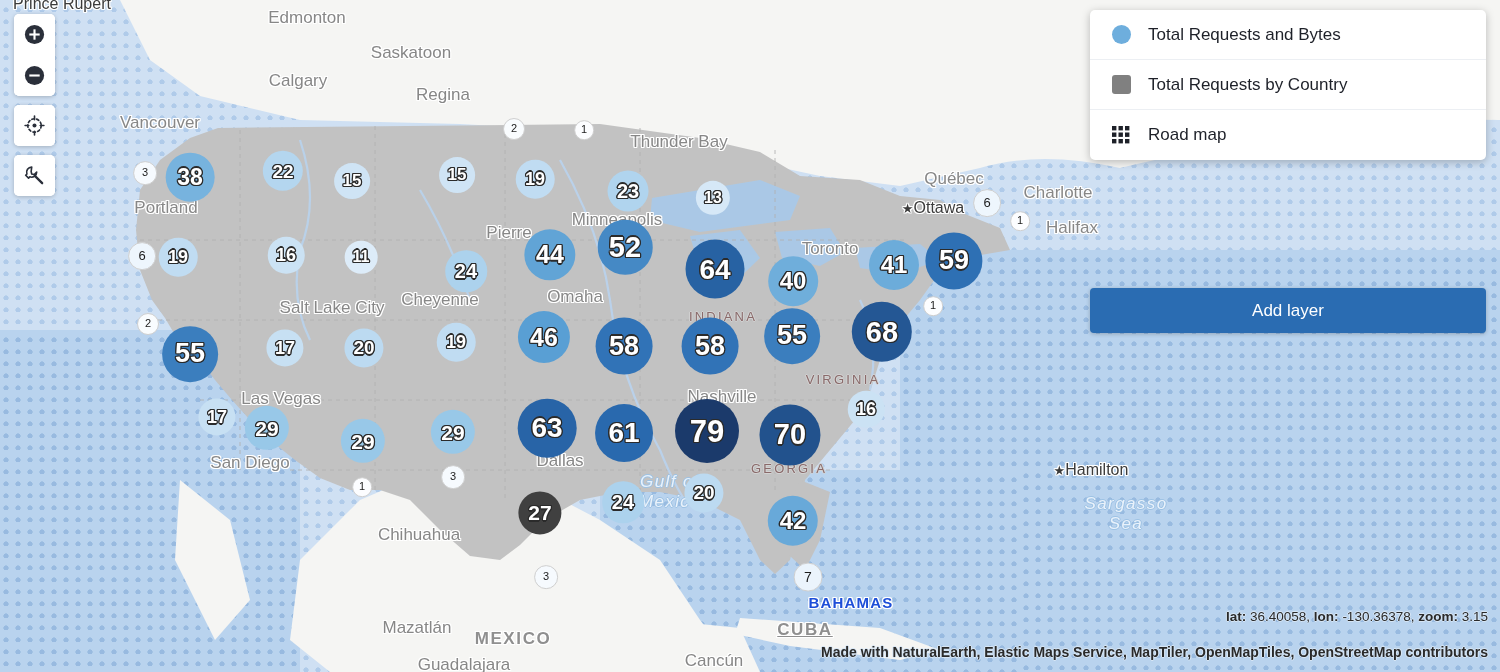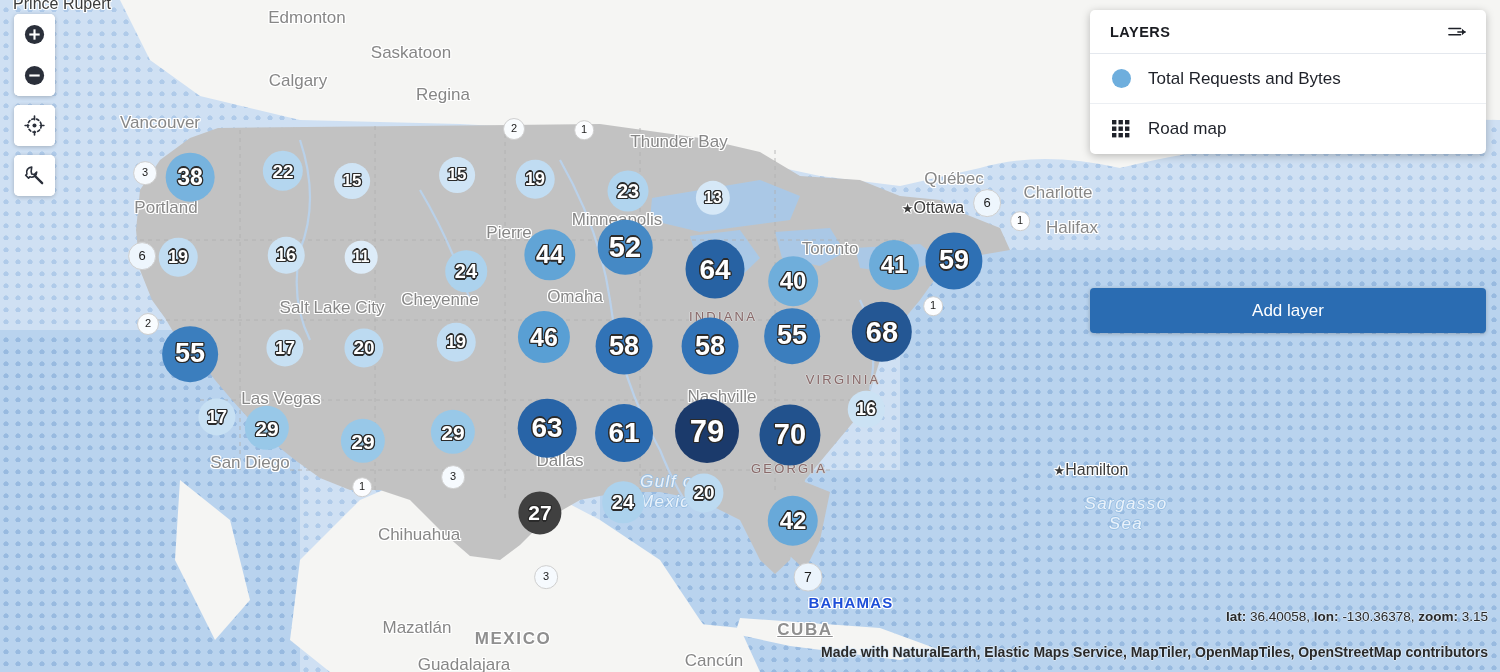--- a/index.html
+++ b/index.html
@@ -330,39 +330,32 @@
     <button class="ctrl-btn" title="Tools">
       <svg width="23" height="23" viewBox="0 0 24 24">
         <path d="M9.1 3.2a5.3 5.3 0 0 0-5 7.2l-1.3 1.3 3 3 1.3-1.3a5.3 5.3 0 0 0 7.2-5l-2.6 2.6-2.6-.6-.6-2.6z" fill="none" stroke="#2a2f3a" stroke-width="1.7" stroke-linejoin="round"></path>
         <path d="M12.4 12.4 L20 20" stroke="#2a2f3a" stroke-width="2.4" stroke-linecap="round"></path>
       </svg>
     </button>
   </div>
 </div>
 
 <div id="layers-panel">
-  <div class="panel-head">
-    <span class="panel-title">LAYERS</span>
-    <span class="panel-head-icon">
-      <svg width="22" height="18" viewBox="0 0 24 20">
-        <g stroke="#1e2129" stroke-width="1.7" stroke-linecap="round">
-          <path d="M3 6 H16"></path>
-            <path d="M3 13 H16"></path>
-            <path d="M13 10 H21"></path>
-        </g>
-        <path d="M17.5 6.3 L21.5 10 L17.5 13.7 Z" fill="#1e2129"></path>
-      </svg>
-    </span>
-  </div>
   <div id="layer-list">
       <div class="layer-row">
         <span class="sym">
           <span class="sym-dot" style="background:#6eaedd"></span>
         </span>
         <span class="layer-label">Total Requests and Bytes</span>
+      </div>
+      <div class="layer-row">
+        <span class="sym">
+          <span class="sym-square" style="background:#808080"></span>
+        </span>
+        <span class="layer-label">Total Requests by Country</span>
       </div>
       <div class="layer-row">
         <span class="sym">
           <svg width="20" height="20" viewBox="-1 -1 20 20">
             <rect x="0" y="0" width="4.4" height="4.4" fill="#1e2129"></rect>
             <rect x="6.5" y="0" width="4.4" height="4.4" fill="#1e2129"></rect>
             <rect x="13" y="0" width="4.4" height="4.4" fill="#1e2129"></rect>
             <rect x="0" y="6.5" width="4.4" height="4.4" fill="#1e2129"></rect>
             <rect x="6.5" y="6.5" width="4.4" height="4.4" fill="#1e2129"></rect>
             <rect x="13" y="6.5" width="4.4" height="4.4" fill="#1e2129"></rect>

